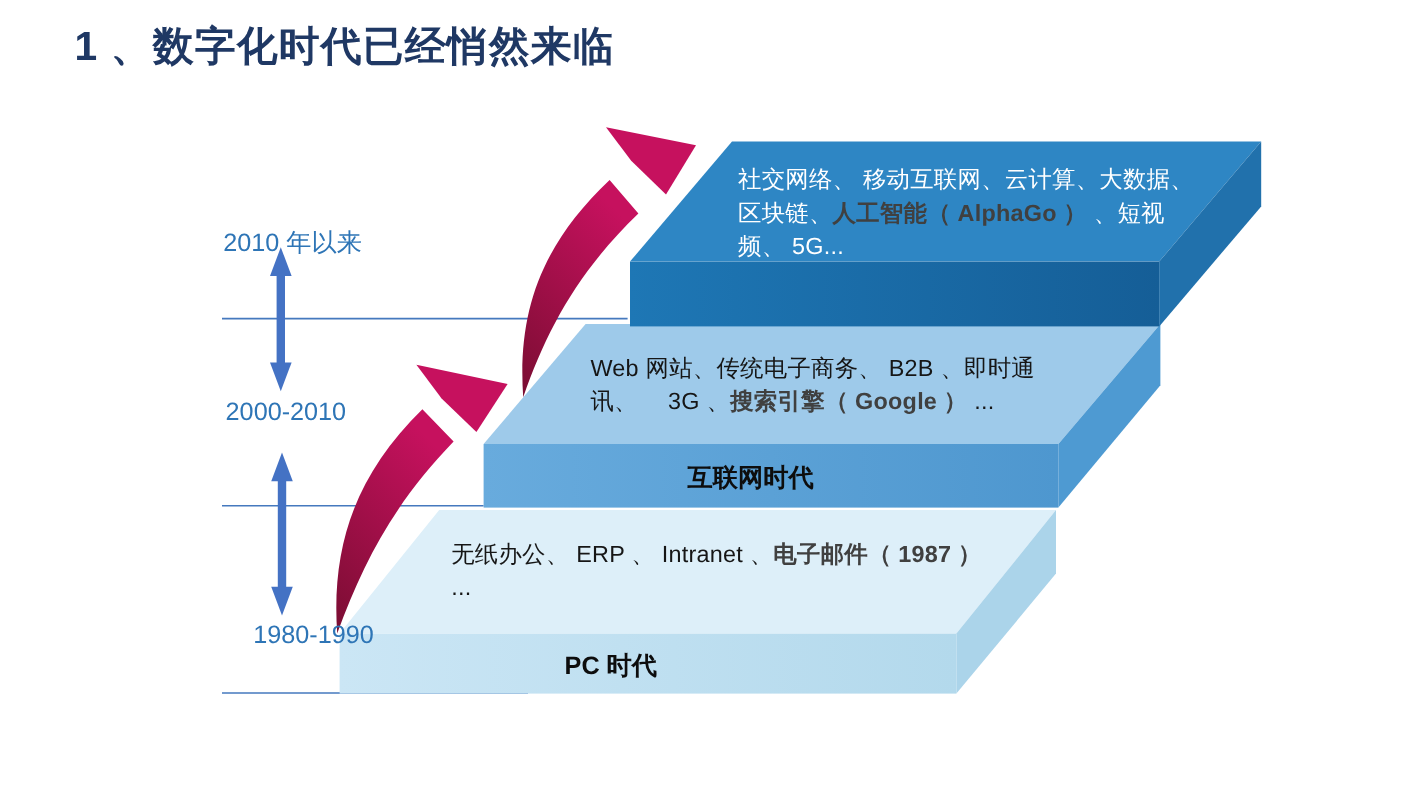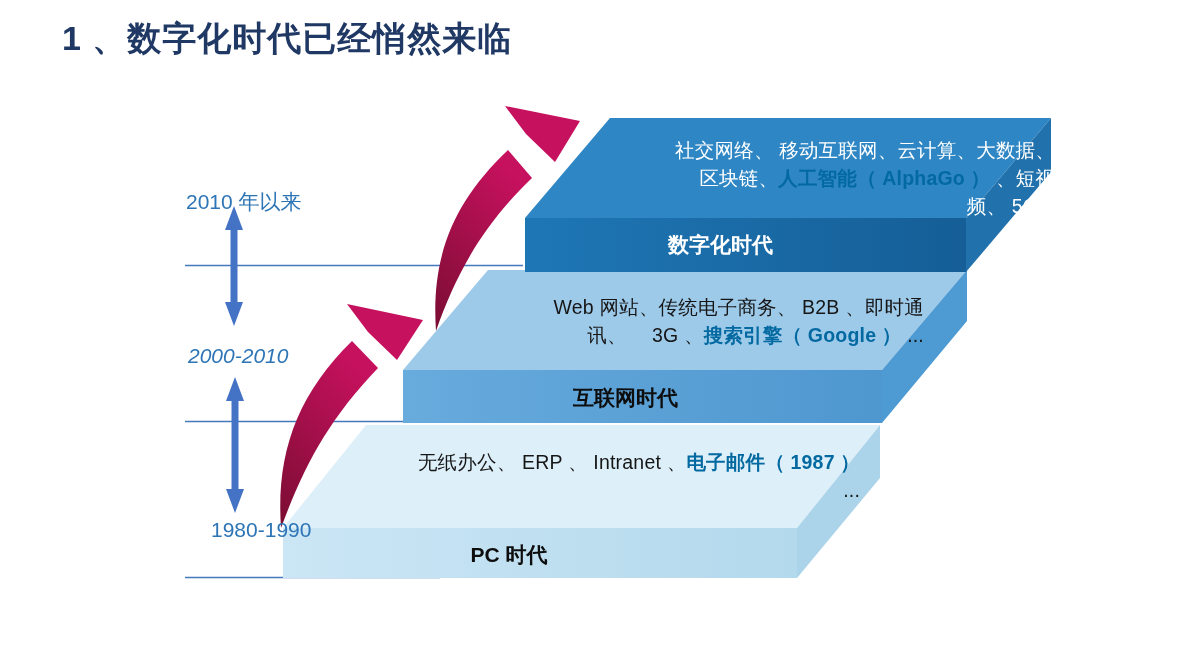--- a/index.html
+++ b/index.html
@@ -15,30 +15,29 @@
     position:absolute;left:62px;top:16px;
     font-size:34px;font-weight:800;color:#1F3864;
     letter-spacing:1px;
   }
   .tl-label{
     position:absolute;
     font-size:21px;color:#2E75B6;
     white-space:nowrap;
   }
   .tl-2010{left:186px;top:163px;margin-top:25px;}
-  .tl-2000{left:188px;top:344px;font-style:italic;}
+  .tl-2000{left:188px;top:332px;}
   .tl-1980{left:183px;top:518px;margin-left:28px;}
   .desc{
     position:absolute;
     font-size:19.5px;line-height:28px;
     white-space:pre-wrap;
     letter-spacing:0.2px;
-    text-align:right;
   }
-  .desc .hl{color:#0369a1;font-weight:700;}
+  .desc .hl{color:#404040;font-weight:700;}
   .desc-digital{left:615px;top:136px;width:440px;color:#ffffff;}
   .desc-internet{left:492px;top:293px;width:432px;color:#161616;}
   .desc-pc{left:376px;top:448px;width:484px;color:#161616;}
   .era{
     position:absolute;
     font-size:21px;font-weight:700;text-align:center;
     white-space:nowrap;
   }
   .era-digital{left:500px;top:231px;width:441px;color:#ffffff;}
   .era-internet{left:386px;top:384px;width:479px;color:#0d0d0d;}
@@ -125,17 +124,16 @@
   <div class="tl-label tl-1980">1980-1990</div>
 
   <div class="desc desc-digital"><span>社交网络、 移动互联网、云计算、大数据、
 区块链、</span><span class="hl">人工智能（ AlphaGo ）</span><span> 、短视
 频、 5G...</span></div>
   <div class="desc desc-internet"><span>Web 网站、传统电子商务、 B2B 、即时通
 讯、　 3G 、</span><span class="hl">搜索引擎（ Google ）</span><span> ...</span></div>
   <div class="desc desc-pc"><span>无纸办公、 ERP 、 Intranet 、</span><span class="hl">电子邮件（ 1987 ）</span><span>
 ...</span></div>
 
-  <div class="era era-digital">数字化时代</div>
   <div class="era era-internet">互联网时代</div>
   <div class="era era-pc">PC 时代</div>
 
 </div>
 
 </body></html>

